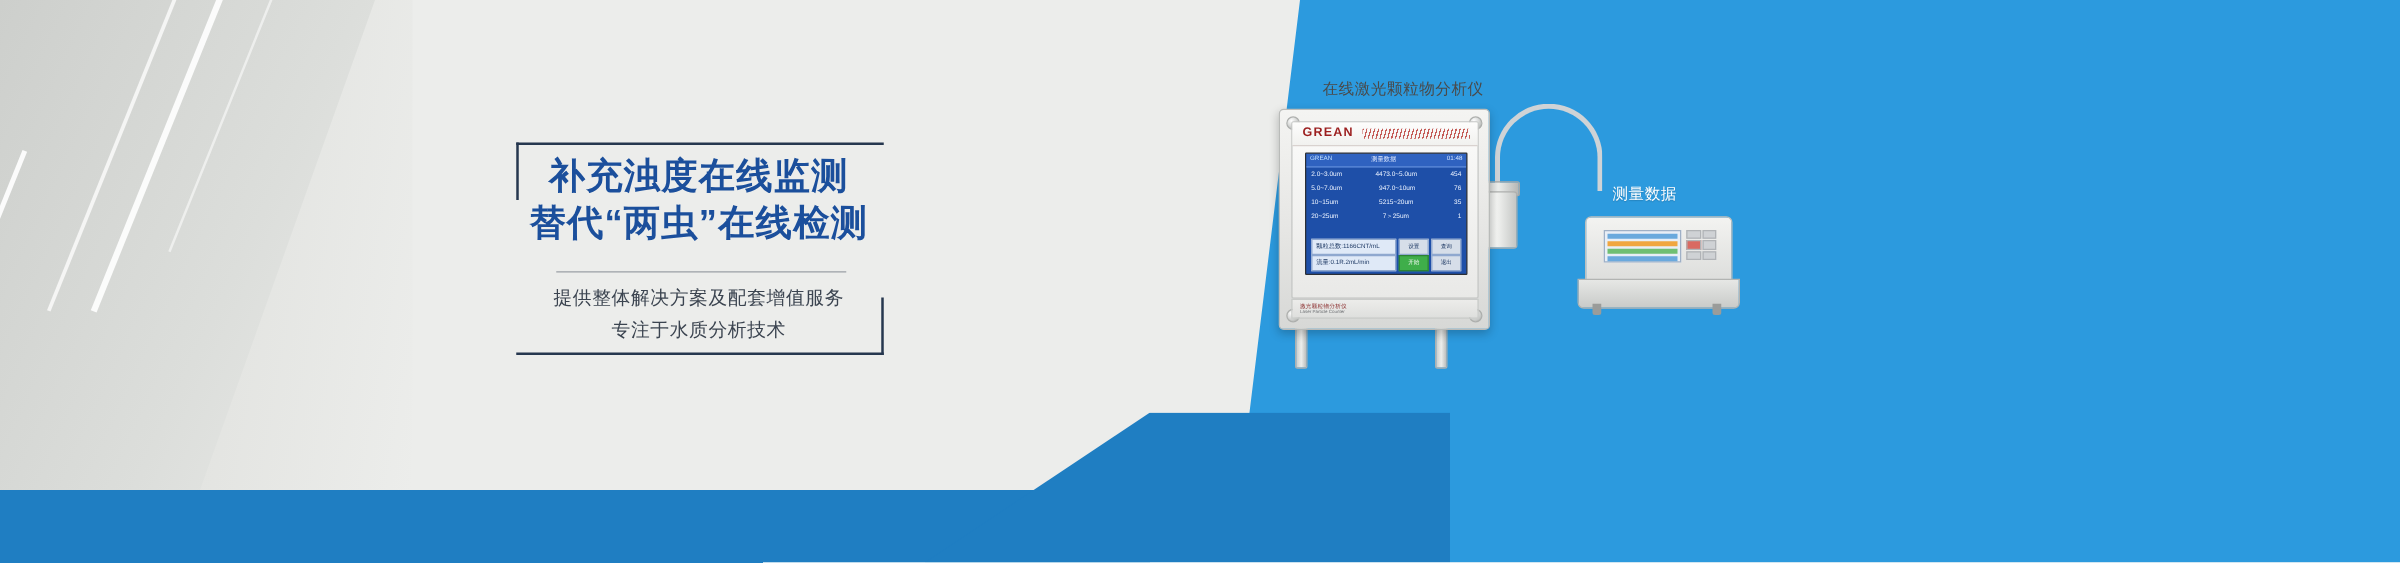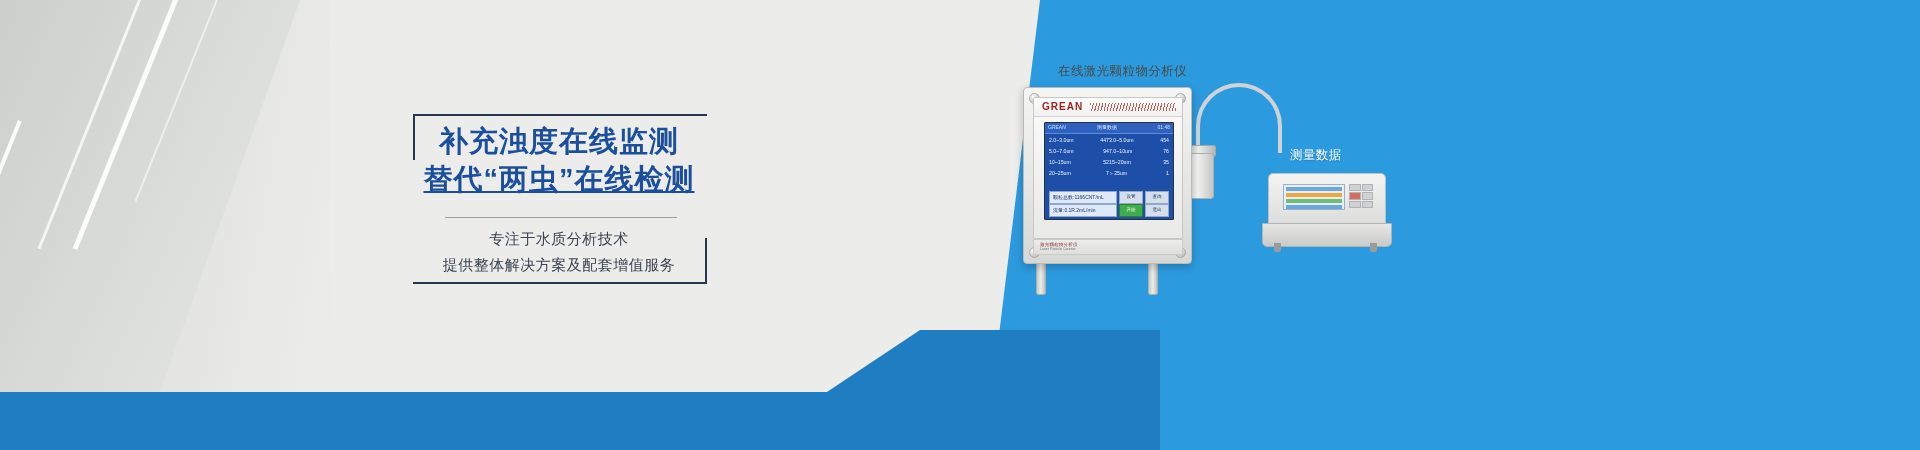--- a/index.html
+++ b/index.html
@@ -136,21 +136,21 @@
     width: 292px;
     text-align: center;
     color: #1b4f9c;
     font-weight: 700;
     letter-spacing: 1px;
     line-height: 1.32;
     font-size: 29px;
     white-space: nowrap;
   }
   .headline .l1 { display: block; }
-  .headline .l2 { display: block; text-decoration: underline; }
+  .headline .l2 { display: block; }
 
   .rule {
     position: absolute;
     left: 32px;
     top: 103px;
     width: 232px;
     height: 1px;
     background: #9aa0a6;
   }
   .subcopy {
@@ -435,22 +435,22 @@
     <div class="corner corner-br"></div>
 
     <div class="headline">
       <span class="l1">补充浊度在线监测</span>
       <span class="l2">替代“两虫”在线检测</span>
     </div>
 
     <div class="rule"></div>
 
     <div class="subcopy">
+      <span>提供整体解决方案及配套增值服务</span>
       <span>专注于水质分析技术</span>
-      <span>提供整体解决方案及配套增值服务</span>
     </div>
   </div>
 
   <div class="equipment">
 
     <div class="label label-analyzer">在线激光颗粒物分析仪</div>
     <div class="label label-bench">测量数据</div>
 
     <div class="tube"></div>
     <div class="sensor-cap"></div>

